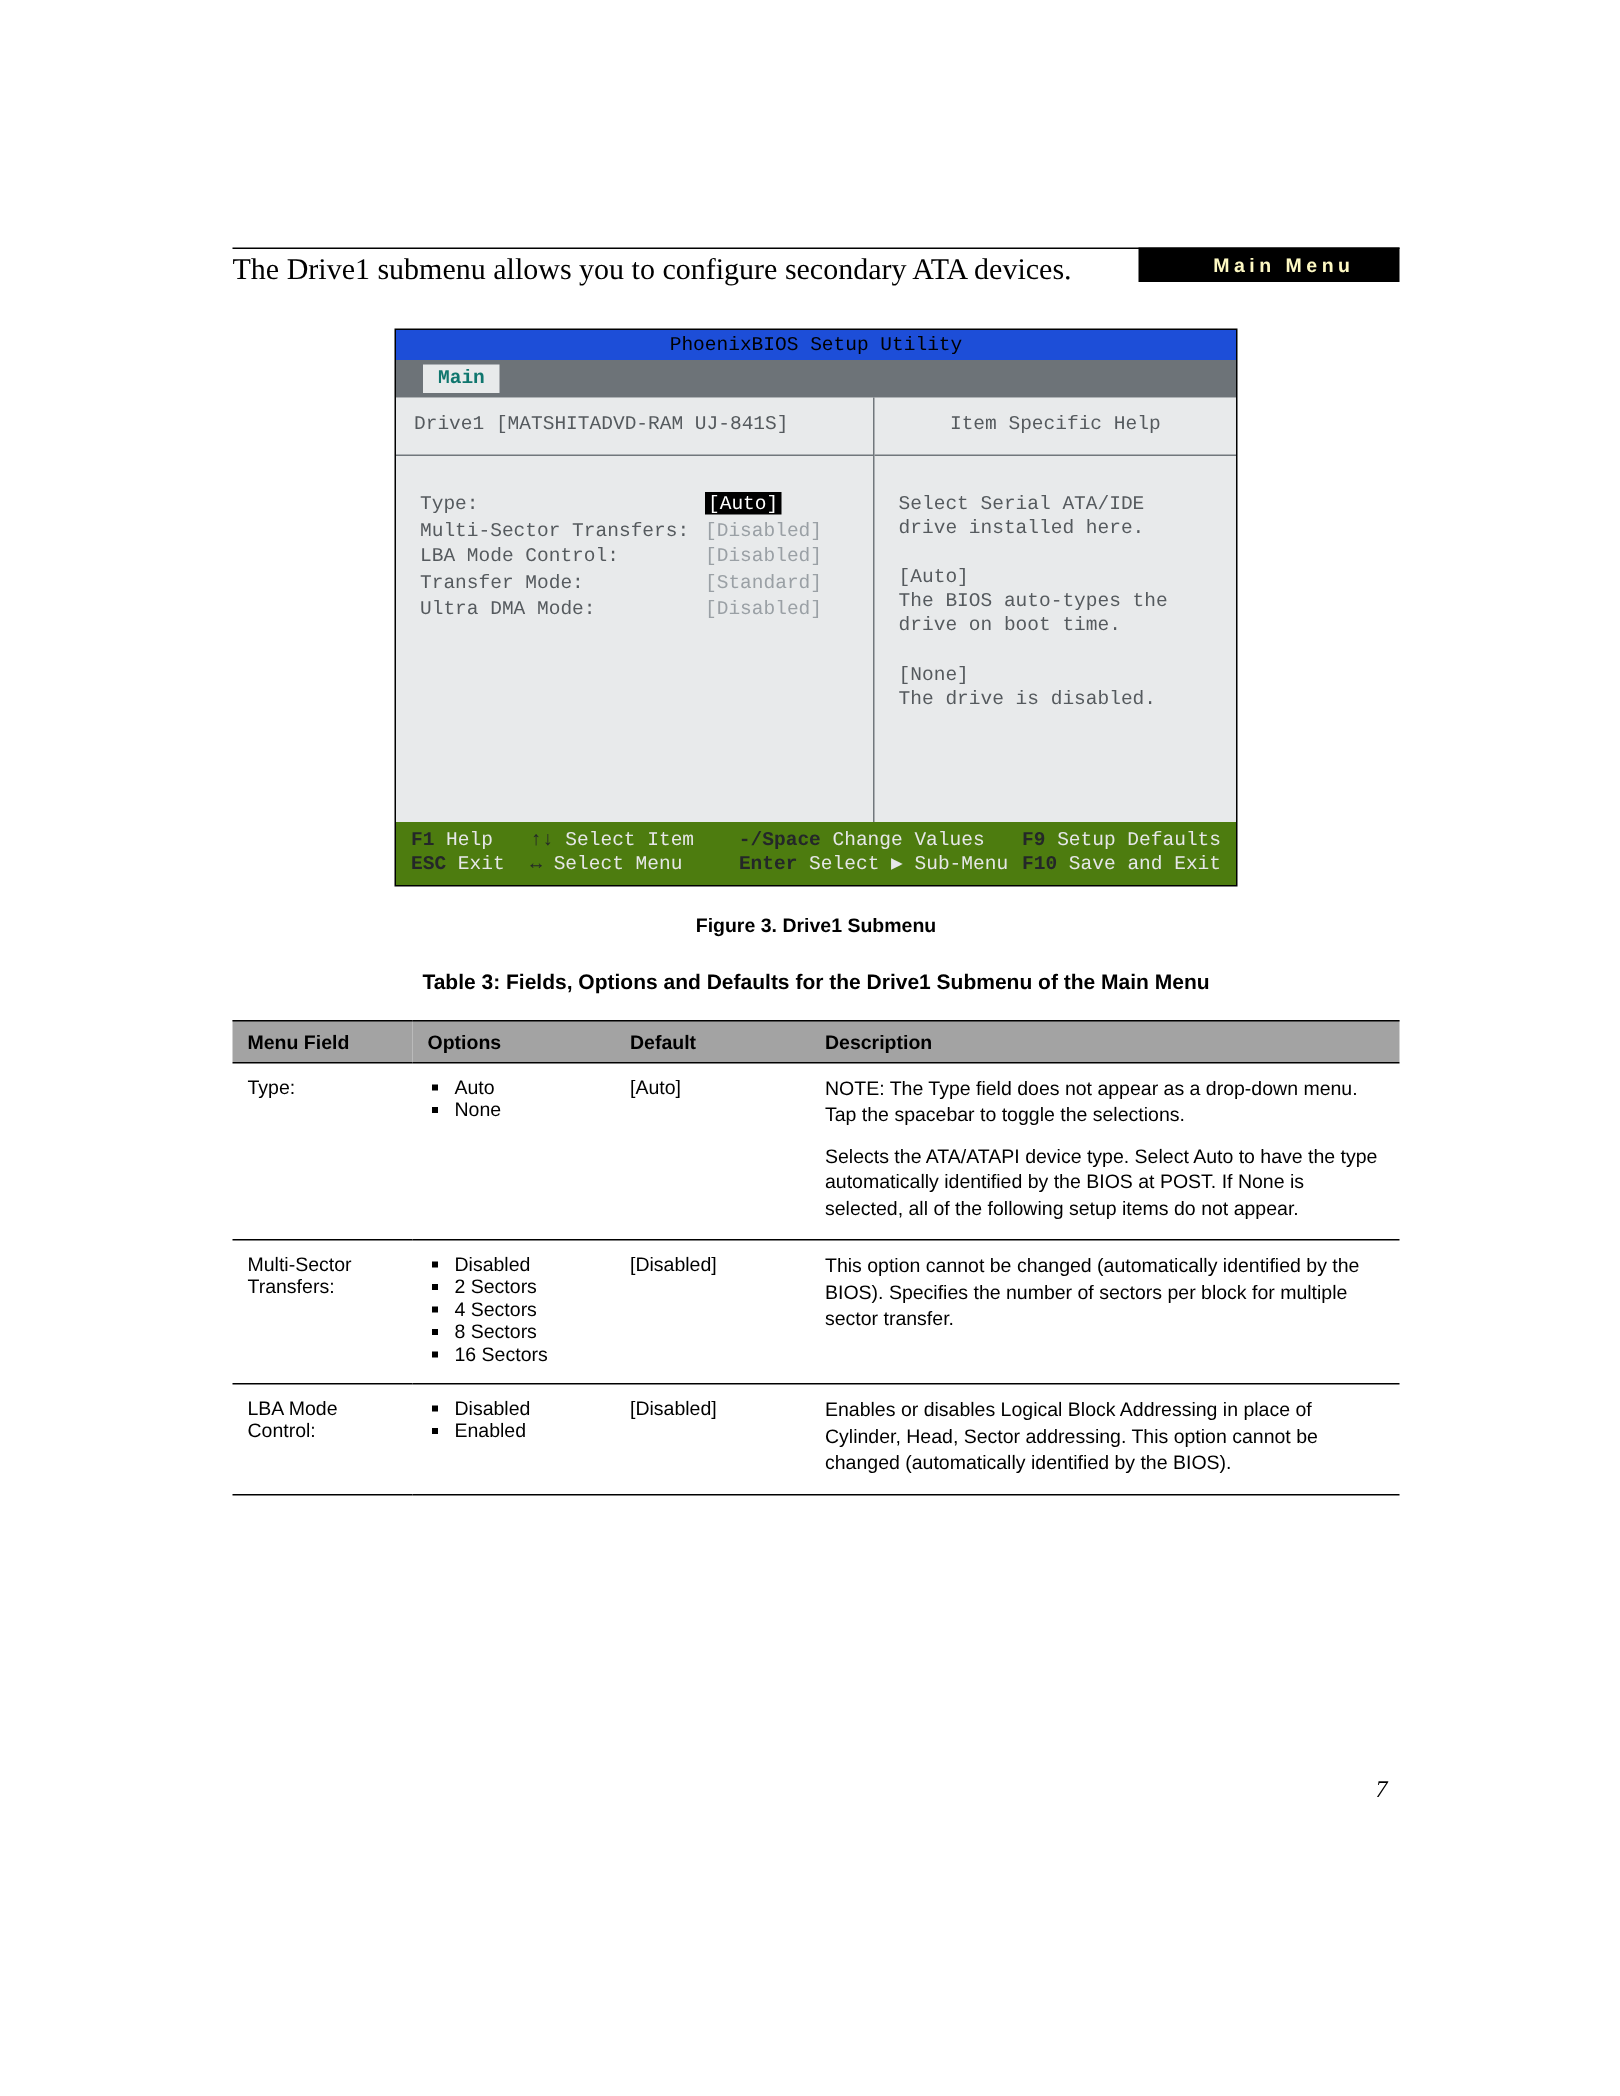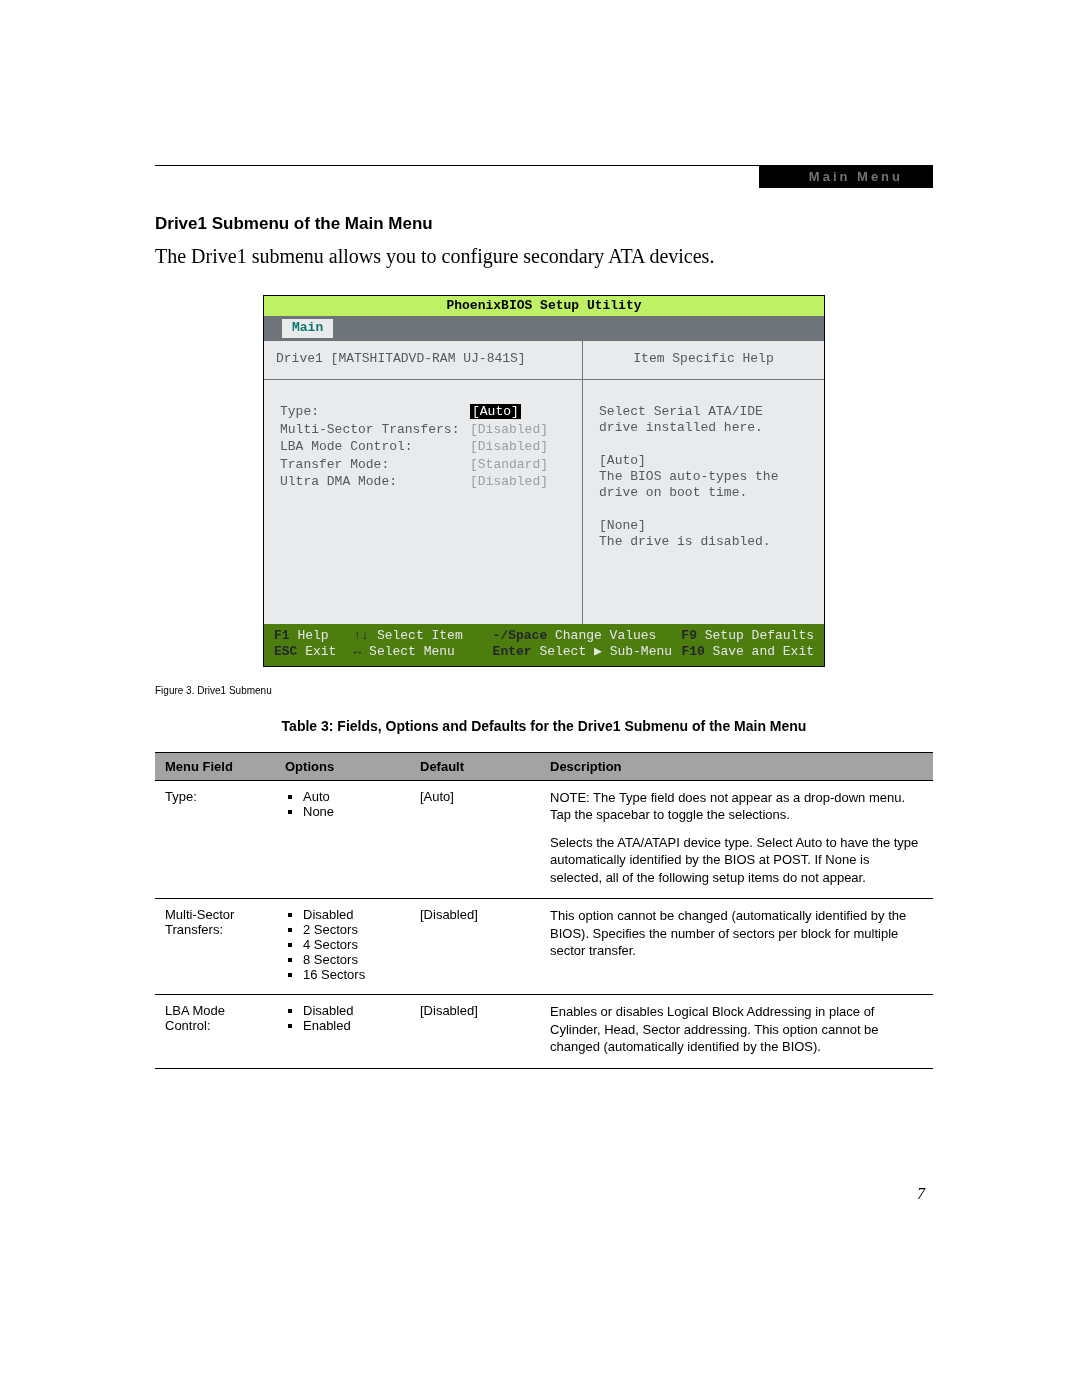--- a/index.html
+++ b/index.html
@@ -20,21 +20,21 @@
   .rule {
     border-top: 1px solid #000;
     width: 778px;
     position: relative;
   }
   .black-tab {
     position: absolute;
     right: 0;
     top: -1px;
     background: #000;
-    color: #737373;
+    color: #fef9c3;
     font-family: Verdana, Arial, sans-serif;
     font-weight: bold;
     font-size: 13px;
     letter-spacing: 3px;
     padding: 4px 30px 4px 50px;
   }
   .section-title {
     font-family: Verdana, Arial, sans-serif;
     font-weight: bold;
     font-size: 17px;
@@ -50,23 +50,23 @@
   .bios {
     width: 560px;
     margin: 0 auto 18px auto;
     font-family: "Courier New", monospace;
     font-size: 13px;
     line-height: 1.25;
     color: #555a5e;
     border: 1px solid #000;
   }
   .bios .titlebar {
-    background: #bef264;
+    background: #1d4ed8;
     text-align: center;
-    font-weight: bold;
+    font-weight: normal;
     color: #000;
     padding: 2px 0;
   }
   .bios .menubar {
     background: #6d7378;
     color: #e4e6e8;
     padding: 3px 10px;
     position: relative;
   }
   .bios .menubar .tab {
@@ -111,23 +111,24 @@
   .bios .footer {
     background: #4d7c0f;
     color: #e6e7e8;
     padding: 4px 10px 5px 10px;
   }
   .bios .footer .row { display: flex; }
   .bios .footer .cell { white-space: pre; }
   .fk { color:#242729; font-weight:bold; }
 
   .fig-cap {
-    font-family: Verdana, Arial, sans-serif;
-    font-weight: normal;
-    font-size: 10px;
+    text-align: center;
+    font-family: Verdana, Arial, sans-serif;
+    font-weight: bold;
+    font-size: 13px;
     margin: 0 0 22px 0;
   }
   .tbl-cap {
     text-align: center;
     font-family: Verdana, Arial, sans-serif;
     font-weight: bold;
     font-size: 14px;
     margin: 0 0 18px 0;
   }
 
@@ -172,21 +173,20 @@
 </style>
 </head>
 <body>
 
 <div class="page">
 
   <div class="rule">
     <div class="black-tab">Main Menu</div>
   </div>
 
-  <div class="section-title">Drive1 Submenu of the Main Menu</div>
   <p class="intro">The Drive1 submenu allows you to configure secondary ATA devices.</p>
 
   <div class="bios">
     <div class="titlebar">PhoenixBIOS Setup Utility</div>
     <div class="menubar">
       <span class="tab">Main</span>
     </div>
     <div class="body">
       <div class="left">
         <div class="hdr">Drive1 [MATSHITADVD-RAM UJ-841S]</div>

